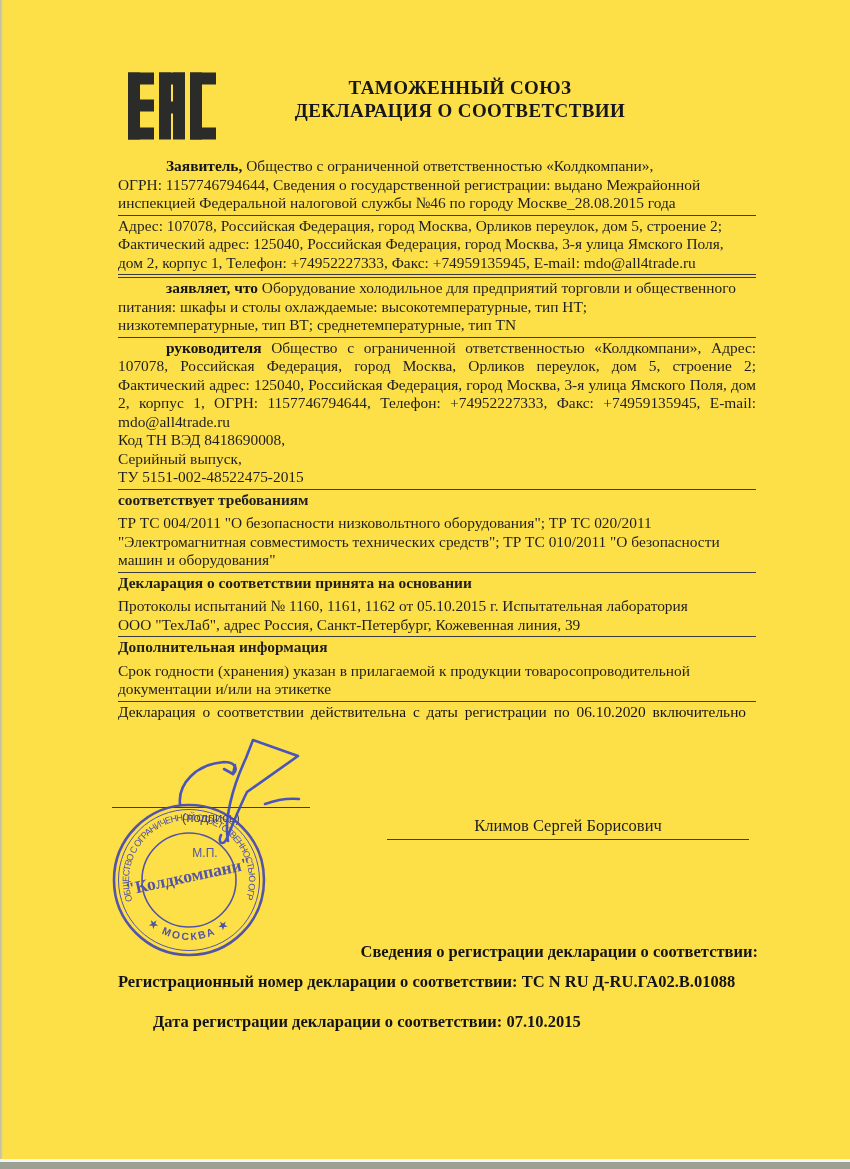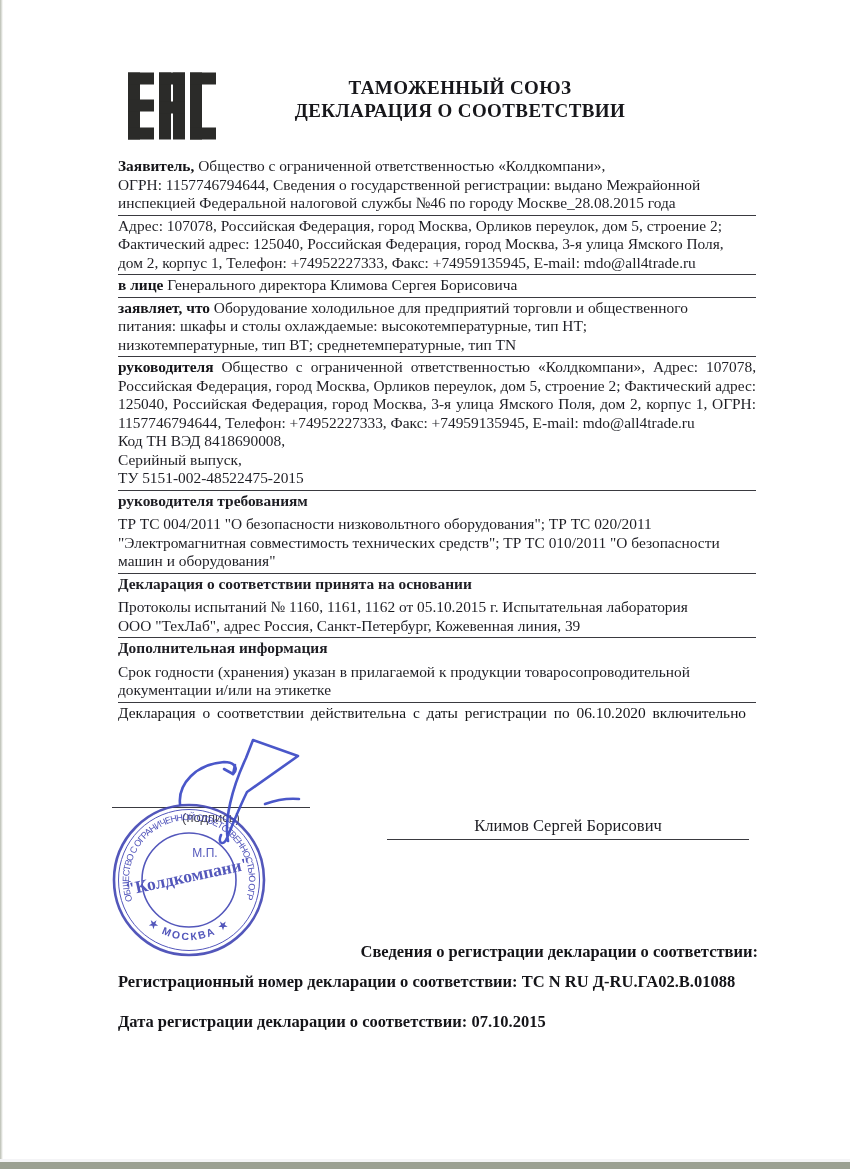--- a/index.html
+++ b/index.html
@@ -1,18 +1,18 @@
 <!DOCTYPE html>
 <html><head>
 <meta charset="utf-8">
 <style>
   html,body { margin:0; padding:0; background:#6b6b6b; }
   .page {
     position:relative; width:850px; height:1169px; margin:0 auto;
-    background:#ffffff;
+    background:#fde047;
     font-family:"Liberation Serif", serif;
     color:#1e1e24; overflow:hidden;
   }
   .edge-left { position:absolute; left:0; top:0; bottom:0; width:3px;
     background:linear-gradient(to right,#b9bdb2,rgba(185,189,178,0)); }
   .edge-bottom { position:absolute; left:0; right:0; bottom:0; height:7px;
     background:#9ba092; border-top:3px solid #f4f4f6; }
 
   
   .eac { position:absolute; left:128px; top:72px; }
@@ -23,37 +23,37 @@
 
   
   .content { position:absolute; left:118px; top:157px; width:638px;
     font-size:15.4px; line-height:18.5px; }
   .content p, .content h3 { margin:0; font-size:15.4px; font-weight:normal; }
   .content h3 { font-weight:bold; }
   .pl { white-space:pre-line; }
   .just { text-align:justify; }
   .gap { margin-top:5px !important; }
   .content hr { border:none; border-top:1.3px solid #3a3a40; margin:2px 0 1px; }
-  b { color:#141418; }
+  b { color:#141418;margin-left:48px; }
   .validity { font-weight:bold; text-align:justify; word-spacing:3px; color:#141418; }
 
   
   .sigline-left { position:absolute; left:112px; top:807px; width:198px;
     border-top:1.4px solid #3a3a40; }
   .sig-caption { position:absolute; left:112px; top:810px; width:198px; text-align:center;
     font-family:"Liberation Sans", sans-serif; font-size:13px; color:#44444c; }
   .head-block { position:absolute; left:387px; top:787px; width:362px; text-align:center; }
   .head-name { font-size:16.5px; padding-bottom:3px; border-bottom:1.4px solid #3a3a40;margin-top:29px; }
   .head-caption { margin-top:4px; font-family:"Liberation Sans", sans-serif;
     font-size:13.8px; line-height:16.5px; color:#2a2a30; white-space:pre-line; }
 
   
   .reg { position:absolute; left:118px; width:640px; font-weight:bold;
     font-size:16.5px; color:#141418; }
-  .reg1 { top:942px;text-align:right; } .reg2 { top:972px; } .reg3 { top:1012px; }
+  .reg1 { top:942px;text-align:right; } .reg2 { top:972px; } .reg3 { top:1012px;margin-left:35px; }
 
   .stamp { position:absolute; left:108px; top:800px; opacity:.9; }
   .signature { position:absolute; left:170px; top:728px; opacity:.92; }
 </style>
 </head>
 <body>
 
 <div class="page">
   <div class="edge-left"></div>
 
@@ -82,32 +82,31 @@
 
   <div class="content">
     <p class="pl"><b>Заявитель,</b><span> Общество с ограниченной ответственностью «Колдкомпани»,
 ОГРН: 1157746794644, Сведения о государственной регистрации: выдано Межрайонной
 инспекцией Федеральной налоговой службы №46 по городу Москве_28.08.2015 года</span></p>
     <hr>
     <p class="pl"><span>Адрес: 107078, Российская Федерация, город Москва, Орликов переулок, дом 5, строение 2;
 Фактический адрес: 125040, Российская Федерация, город Москва, 3-я улица Ямского Поля,
 дом 2, корпус 1, Телефон: +74952227333, Факс: +74959135945, E-mail: mdo@all4trade.ru</span></p>
     <hr>
-    <p class="pl"><b>в лице</b><span> Генерального директора Климова Сергея Борисовича</span></p>
     <hr>
     <p class="pl"><b>заявляет, что</b><span> Оборудование холодильное для предприятий торговли и общественного
 питания: шкафы и столы охлаждаемые: высокотемпературные, тип НТ;
 низкотемпературные, тип ВТ; среднетемпературные, тип TN</span></p>
     <hr>
     <p class="just"><b>руководителя</b><span> Общество с ограниченной ответственностью «Колдкомпани», Адрес: 107078, Российская Федерация, город Москва, Орликов переулок, дом 5, строение 2; Фактический адрес: 125040, Российская Федерация, город Москва, 3-я улица Ямского Поля, дом 2, корпус 1, ОГРН: 1157746794644, Телефон: +74952227333, Факс: +74959135945, E-mail: mdo@all4trade.ru</span></p>
     <p class="pl">Код ТН ВЭД 8418690008,
 Серийный выпуск,
 ТУ 5151-002-48522475-2015</p>
     <hr>
-    <h3>руководителя требованиям</h3>
+    <h3>соответствует требованиям</h3>
     <p class="pl gap">ТР ТС 004/2011 "О безопасности низковольтного оборудования"; ТР ТС 020/2011
 "Электромагнитная совместимость технических средств"; ТР ТС 010/2011 "О безопасности
 машин и оборудования"</p>
     <hr>
     <h3>Декларация о соответствии принята на основании</h3>
     <p class="pl gap">Протоколы испытаний № 1160, 1161, 1162 от 05.10.2015 г. Испытательная лаборатория
 ООО "ТехЛаб", адрес Россия, Санкт-Петербург, Кожевенная линия, 39</p>
     <hr>
     <h3>Дополнительная информация</h3>
     <p class="pl gap">Срок годности (хранения) указан в прилагаемой к продукции товаросопроводительной

